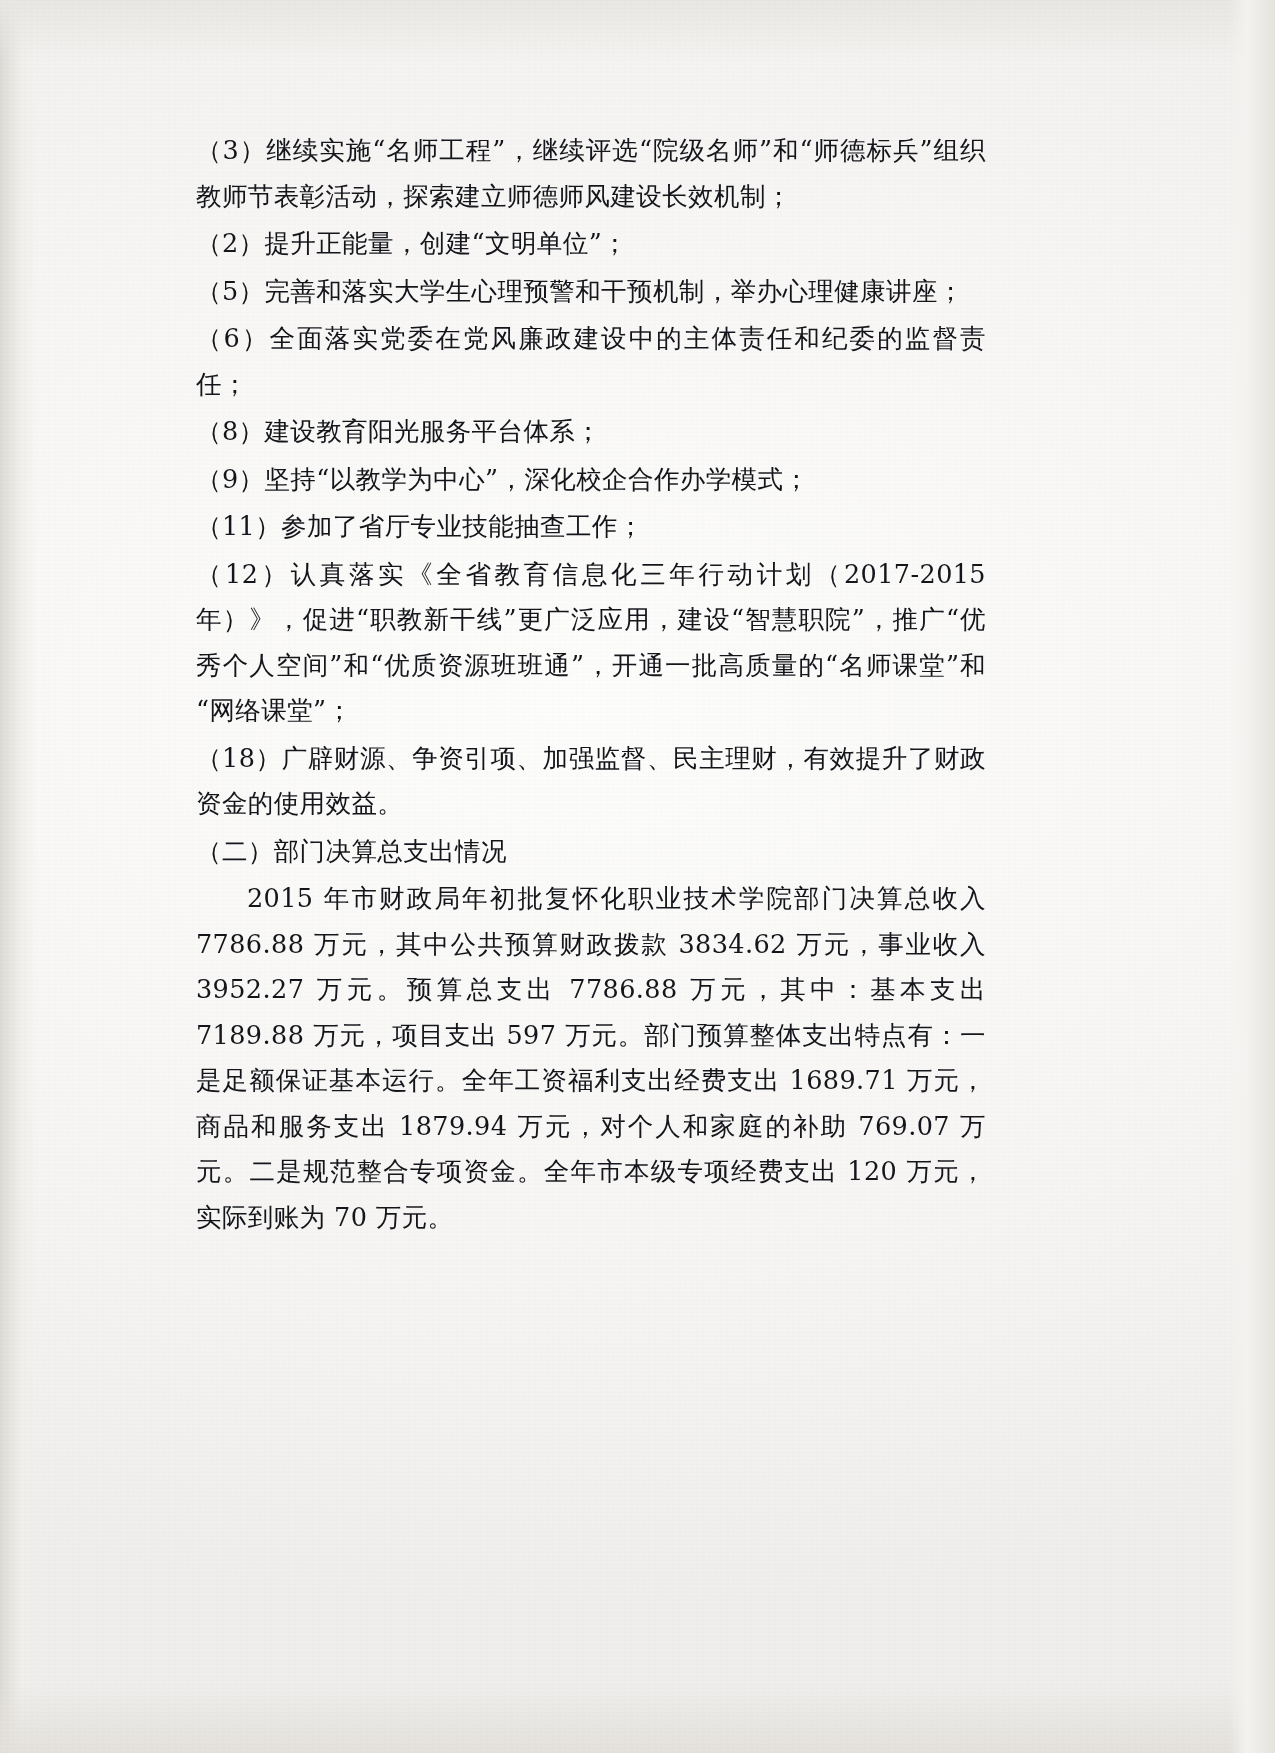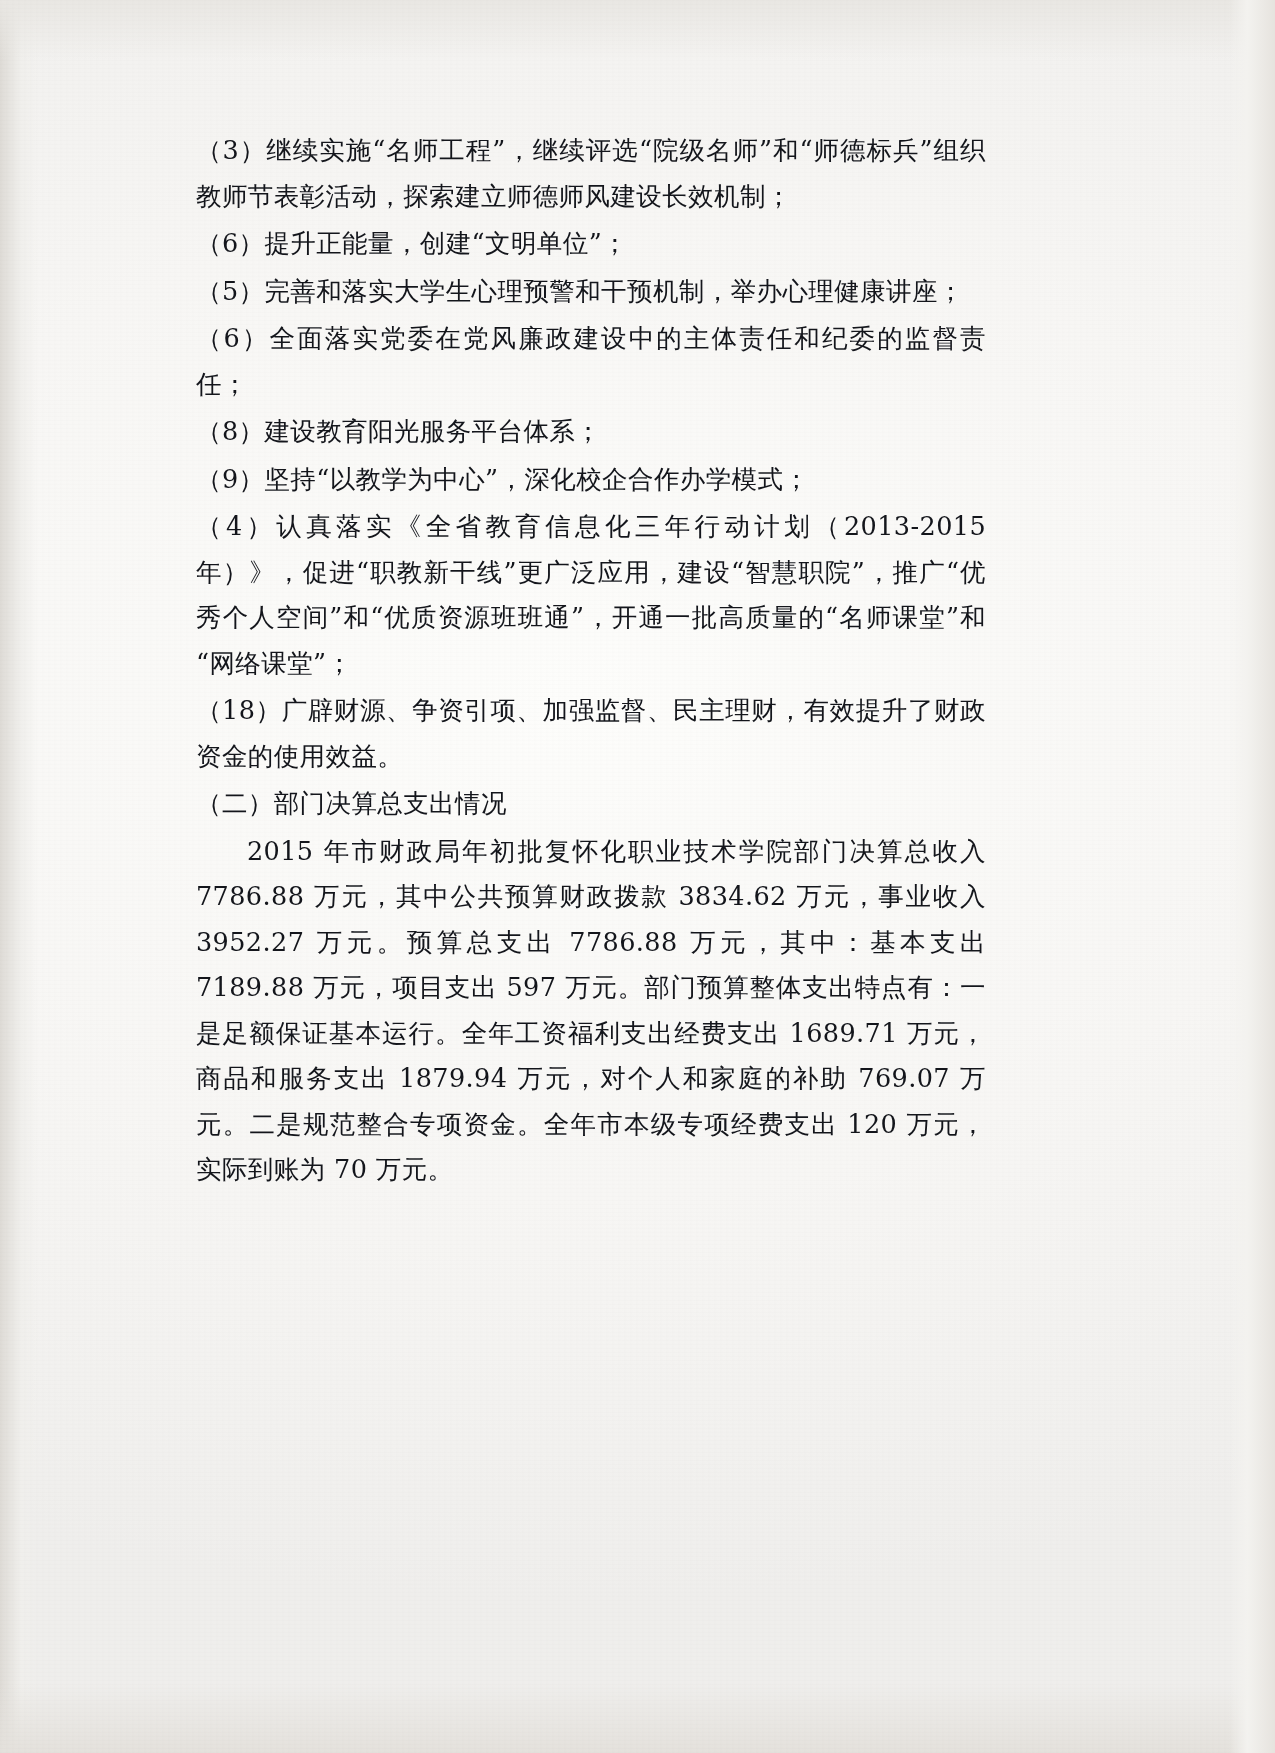--- a/index.html
+++ b/index.html
@@ -102,26 +102,27 @@
 </style>
 </head>
 <body>
 
 <div class="page">
   <div class="paper-top-shade"></div>
   <div class="paper-bottom-shade"></div>
 
   <div class="content">
     <p class="para indent">（3）继续实施“名师工程”，继续评选“院级名师”和“师德标兵”组织教师节表彰活动，探索建立师德师风建设长效机制；</p>
-    <p class="para indent">（6）提升正能量，创建“文明单位”；</p>
+    <p class="para indent">（2）提升正能量，创建“文明单位”；</p>
     <p class="para indent">（5）完善和落实大学生心理预警和干预机制，举办心理健康讲座；</p>
     <p class="para indent">（6）全面落实党委在党风廉政建设中的主体责任和纪委的监督责任；</p>
     <p class="para indent">（8）建设教育阳光服务平台体系；</p>
     <p class="para indent">（9）坚持“以教学为中心”，深化校企合作办学模式；</p>
-    <p class="para indent">（4）认真落实《全省教育信息化三年行动计划（2013-2015年）》，促进“职教新干线”更广泛应用，建设“智慧职院”，推广“优秀个人空间”和“优质资源班班通”，开通一批高质量的“名师课堂”和“网络课堂”；</p>
+    <p class="para indent">（11）参加了省厅专业技能抽查工作；</p>
+    <p class="para indent">（12）认真落实《全省教育信息化三年行动计划（2017-2015年）》，促进“职教新干线”更广泛应用，建设“智慧职院”，推广“优秀个人空间”和“优质资源班班通”，开通一批高质量的“名师课堂”和“网络课堂”；</p>
     <p class="para indent">（18）广辟财源、争资引项、加强监督、民主理财，有效提升了财政资金的使用效益。</p>
 
     <p class="para section-head">（二）部门决算总支出情况</p>
 
     <p class="para indent2">2015 年市财政局年初批复怀化职业技术学院部门决算总收入 7786.88 万元，其中公共预算财政拨款 3834.62 万元，事业收入 3952.27 万元。预算总支出 7786.88 万元，其中：基本支出 7189.88 万元，项目支出 597 万元。部门预算整体支出特点有：一是足额保证基本运行。全年工资福利支出经费支出 1689.71 万元，商品和服务支出 1879.94 万元，对个人和家庭的补助 769.07 万元。二是规范整合专项资金。全年市本级专项经费支出 120 万元，实际到账为 70 万元。</p>
   </div>
 
   <div class="grain"></div>
 </div>
 

